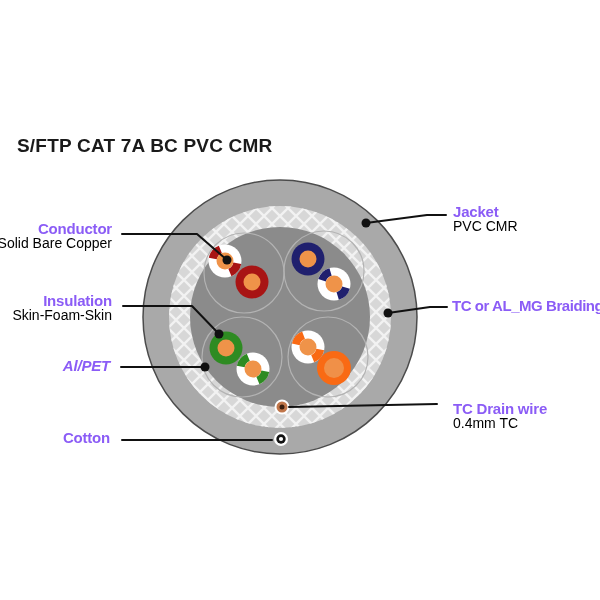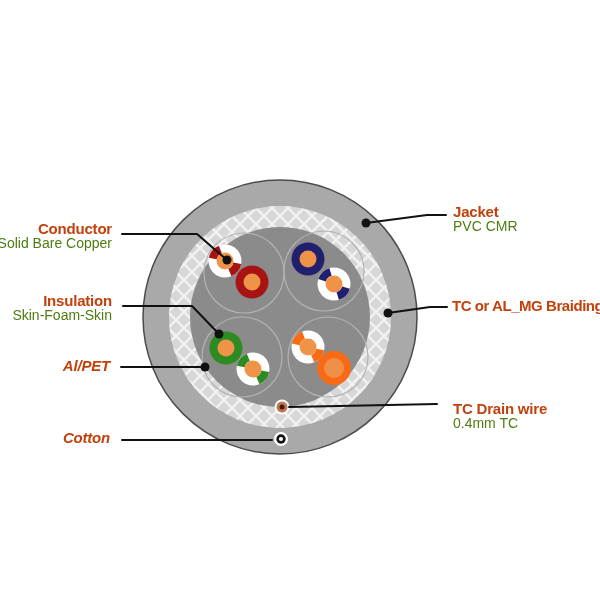--- a/index.html
+++ b/index.html
@@ -7,22 +7,22 @@
     position:relative;width:600px;height:600px;background:#fff;overflow:hidden;
     font-family:"Liberation Sans",sans-serif;
   }
   .stage svg{position:absolute;left:0;top:0;}
   .title{
     position:absolute;left:17px;top:135px;margin:0;
     font-size:19px;font-weight:700;color:#1a1a1a;letter-spacing:.2px;white-space:nowrap;
   }
   .lbl{position:absolute;white-space:nowrap;}
   .lbl.left{text-align:right;}
-  .lbl .lt{font-size:15px;font-weight:700;color:#c2410c;line-height:14px;letter-spacing:-.2px;}
-  .lbl .ls{font-size:14px;font-weight:400;color:#4d7c0f;line-height:14px;}
+  .lbl .lt{font-size:15px;font-weight:700;color:#8b5cf6;line-height:14px;letter-spacing:-.2px;}
+  .lbl .ls{font-size:14px;font-weight:400;color:#000000;line-height:14px;}
   .lbl.tight .lt{letter-spacing:-.45px;}
   
   .f-jacket{fill:var(--jacket-gray);stroke:var(--outline-gray);stroke-width:1.5;}
   .f-braid{fill:var(--braid-gray);}
   .f-core{fill:var(--core-gray);}
   .pair-outline{fill:none;stroke:var(--pair-outline);stroke-width:1.2;}
   .f-white{fill:#ffffff;}
   .f-copper{fill:var(--copper);}
   .f-red{fill:var(--pair-red);}   .s-red{stroke:var(--pair-red);}
   .f-blue{fill:var(--pair-blue);} .s-blue{stroke:var(--pair-blue);}
@@ -34,20 +34,21 @@
   .f-black{fill:var(--line-black);}
   .dash{fill:none;stroke-width:8;stroke-dasharray:12.2 27.07;}
   .callout{fill:none;stroke:var(--line-black);stroke-width:2;stroke-linecap:round;stroke-linejoin:round;}
   .lattice-line{stroke:var(--braid-lattice);stroke-width:2.3;fill:none;}
 </style>
 </head>
 <body>
 
 <div class="stage">
 
+  <h1 class="title">S/FTP CAT 7A BC PVC CMR</h1>
 
   <svg width="600" height="600" viewBox="0 0 600 600">
     <defs>
       <pattern id="lattice" width="16" height="16" patternUnits="userSpaceOnUse">
         <path class="lattice-line" d="M0,0 L16,16 M16,0 L0,16"></path>
       </pattern>
     </defs>
 
     <g>
       <circle class="f-jacket" cx="280" cy="317" r="137"></circle>
@@ -149,21 +150,21 @@
 
   <div class="lbl left" style="top:294px;right:488px;margin-left:48px;">
     <div class="lt">Insulation</div>
     <div class="ls">Skin-Foam-Skin</div>
   </div>
 
   <div class="lbl left" style="top:359px;right:490px;font-style:italic;">
     <div class="lt">Al/PET</div>
   </div>
 
-  <div class="lbl left" style="top:431px;right:490px;font-style:italic;">
+  <div class="lbl left" style="top:431px;right:490px;">
     <div class="lt">Cotton</div>
   </div>
 
   <div class="lbl" style="top:205px;left:453px;">
     <div class="lt">Jacket</div>
     <div class="ls">PVC CMR</div>
   </div>
 
   <div class="lbl tight" style="top:299px;left:452px;">
     <div class="lt">TC or AL_MG Braiding</div>

